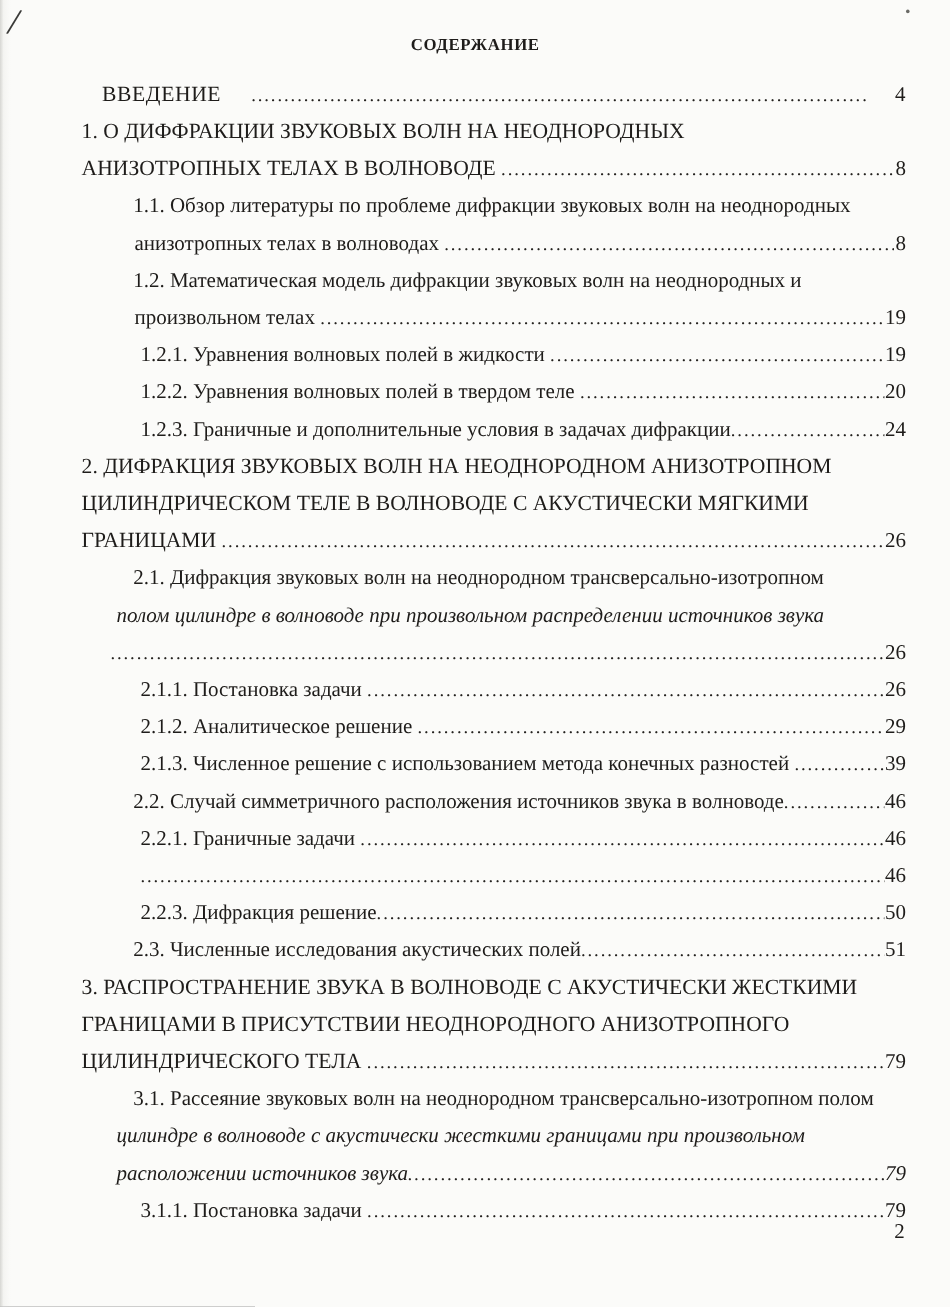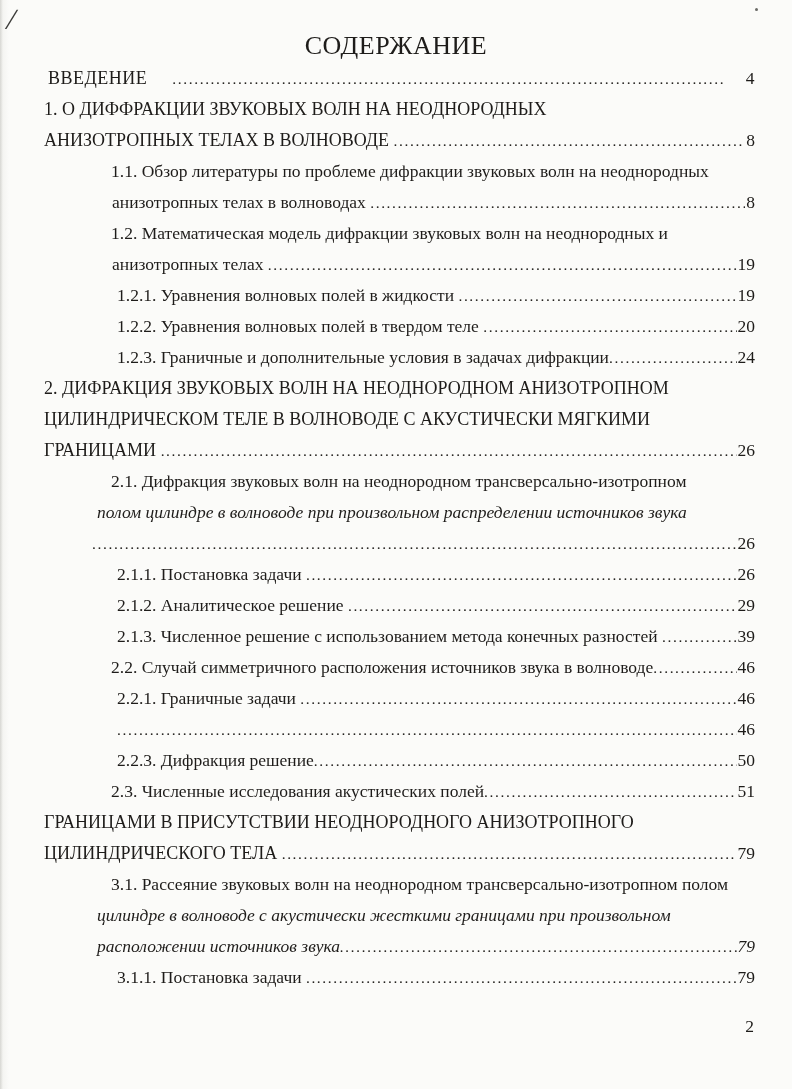--- a/index.html
+++ b/index.html
@@ -22,32 +22,32 @@
     font-size: 30px; font-style: italic; color: #3a3a38;
     transform: rotate(4deg);
   }
   .speck {
     position: absolute; left: 755px; top: 8px;
     width: 3px; height: 3px; border-radius: 50%;
     background: #6a6a66;
   }
   .title {
     position: absolute; top: 31px; left: 0; width: 100%;
-    text-align: center; font-weight: normal;
-    font-size: 26px; letter-spacing: 0.5px;
+    text-align: center; font-weight: bold;
+    font-size: 14px; letter-spacing: 0.5px;
   }
   .toc { position: absolute; top: 63px; left: 0; right: 37px; }
   .row {
     display: flex; align-items: baseline;
     height: 31px; line-height: 31px;
     font-size: 17.5px; white-space: pre; overflow: hidden;
   }
   .row.caps { font-size: 18px; }
-  .ind-intro { padding-left: 48px; letter-spacing: 0.5px; gap: 20px; }
-  .ind-ch    { padding-left: 44px; }
+  .ind-intro { padding-left: 85px; letter-spacing: 0.5px; gap: 20px; }
+  .ind-ch    { padding-left: 68px; }
   .ind-sec   { padding-left: 111px; }
   .ind-cont1 { padding-left: 112px; }
   .ind-cont2 { padding-left: 97px; font-style: italic; }
   .ind-sub   { padding-left: 117px; }
   .ind-dots  { padding-left: 92px; }
   .txt { flex: 0 0 auto; }
   .leader {
     flex: 1 1 auto; min-width: 0;
     overflow: hidden; white-space: nowrap;
     font-size: 15.5px; letter-spacing: 1.6px; color: #24221f;
@@ -66,38 +66,39 @@
   <div class="slash-mark">/</div>
   <div class="speck"></div>
   <div class="title">СОДЕРЖАНИЕ</div>
   <div class="toc">
       <div class="row ind-intro caps"><span class="txt">ВВЕДЕНИЕ </span><span class="leader">................................................................................................................................................................................................................................................</span><span class="pg">4</span></div>
       <div class="row ind-ch caps"><span class="txt">1. О ДИФФРАКЦИИ ЗВУКОВЫХ ВОЛН НА НЕОДНОРОДНЫХ</span></div>
       <div class="row ind-ch caps"><span class="txt">АНИЗОТРОПНЫХ ТЕЛАХ В ВОЛНОВОДЕ </span><span class="leader">................................................................................................................................................................................................................................................</span><span class="pg">8</span></div>
       <div class="row ind-sec"><span class="txt">1.1. Обзор литературы по проблеме дифракции звуковых волн на неоднородных</span></div>
       <div class="row ind-cont1"><span class="txt">анизотропных телах в волноводах </span><span class="leader">................................................................................................................................................................................................................................................</span><span class="pg">8</span></div>
       <div class="row ind-sec"><span class="txt">1.2. Математическая модель дифракции звуковых волн на неоднородных и</span></div>
-      <div class="row ind-cont1"><span class="txt">анизотропных телах </span><span class="leader">................................................................................................................................................................................................................................................</span><span class="pg">19</span></div>
+      <div class="row ind-cont1"><span class="txt">произвольном телах </span><span class="leader">................................................................................................................................................................................................................................................</span><span class="pg">19</span></div>
       <div class="row ind-sub"><span class="txt">1.2.1. Уравнения волновых полей в жидкости </span><span class="leader">................................................................................................................................................................................................................................................</span><span class="pg">19</span></div>
       <div class="row ind-sub"><span class="txt">1.2.2. Уравнения волновых полей в твердом теле </span><span class="leader">................................................................................................................................................................................................................................................</span><span class="pg">20</span></div>
       <div class="row ind-sub"><span class="txt">1.2.3. Граничные и дополнительные условия в задачах дифракции</span><span class="leader">................................................................................................................................................................................................................................................</span><span class="pg">24</span></div>
       <div class="row ind-ch caps"><span class="txt">2. ДИФРАКЦИЯ ЗВУКОВЫХ ВОЛН НА НЕОДНОРОДНОМ АНИЗОТРОПНОМ</span></div>
       <div class="row ind-ch caps"><span class="txt">ЦИЛИНДРИЧЕСКОМ ТЕЛЕ В ВОЛНОВОДЕ С АКУСТИЧЕСКИ МЯГКИМИ</span></div>
       <div class="row ind-ch caps"><span class="txt">ГРАНИЦАМИ </span><span class="leader">................................................................................................................................................................................................................................................</span><span class="pg">26</span></div>
       <div class="row ind-sec"><span class="txt">2.1. Дифракция звуковых волн на неоднородном трансверсально-изотропном</span></div>
       <div class="row ind-cont2"><span class="txt">полом цилиндре в волноводе при произвольном распределении источников звука</span></div>
       <div class="row ind-dots"><span class="txt"></span><span class="leader">................................................................................................................................................................................................................................................</span><span class="pg">26</span></div>
       <div class="row ind-sub"><span class="txt">2.1.1. Постановка задачи </span><span class="leader">................................................................................................................................................................................................................................................</span><span class="pg">26</span></div>
       <div class="row ind-sub"><span class="txt">2.1.2. Аналитическое решение </span><span class="leader">................................................................................................................................................................................................................................................</span><span class="pg">29</span></div>
       <div class="row ind-sub"><span class="txt">2.1.3. Численное решение с использованием метода конечных разностей </span><span class="leader">................................................................................................................................................................................................................................................</span><span class="pg">39</span></div>
       <div class="row ind-sec"><span class="txt">2.2. Случай симметричного расположения источников звука в волноводе</span><span class="leader">................................................................................................................................................................................................................................................</span><span class="pg">46</span></div>
       <div class="row ind-sub"><span class="txt">2.2.1. Граничные задачи </span><span class="leader">................................................................................................................................................................................................................................................</span><span class="pg">46</span></div>
       <div class="row ind-sub"><span class="leader">................................................................................................................................................................................................................................................</span><span class="pg">46</span></div>
       <div class="row ind-sub"><span class="txt">2.2.3. Дифракция решение</span><span class="leader">................................................................................................................................................................................................................................................</span><span class="pg">50</span></div>
       <div class="row ind-sec"><span class="txt">2.3. Численные исследования акустических полей</span><span class="leader">................................................................................................................................................................................................................................................</span><span class="pg">51</span></div>
+      <div class="row ind-ch caps"><span class="txt">3. РАСПРОСТРАНЕНИЕ ЗВУКА В ВОЛНОВОДЕ С АКУСТИЧЕСКИ ЖЕСТКИМИ</span></div>
       <div class="row ind-ch caps"><span class="txt">ГРАНИЦАМИ В ПРИСУТСТВИИ НЕОДНОРОДНОГО АНИЗОТРОПНОГО</span></div>
       <div class="row ind-ch caps"><span class="txt">ЦИЛИНДРИЧЕСКОГО ТЕЛА </span><span class="leader">................................................................................................................................................................................................................................................</span><span class="pg">79</span></div>
       <div class="row ind-sec"><span class="txt">3.1. Рассеяние звуковых волн на неоднородном трансверсально-изотропном полом</span></div>
       <div class="row ind-cont2"><span class="txt">цилиндре в волноводе с акустически жесткими границами при произвольном</span></div>
       <div class="row ind-cont2"><span class="txt">расположении источников звука</span><span class="leader">................................................................................................................................................................................................................................................</span><span class="pg">79</span></div>
       <div class="row ind-sub"><span class="txt">3.1.1. Постановка задачи </span><span class="leader">................................................................................................................................................................................................................................................</span><span class="pg">79</span></div>
     </div>
   <div class="footer-page">2</div>
 </div>
 

